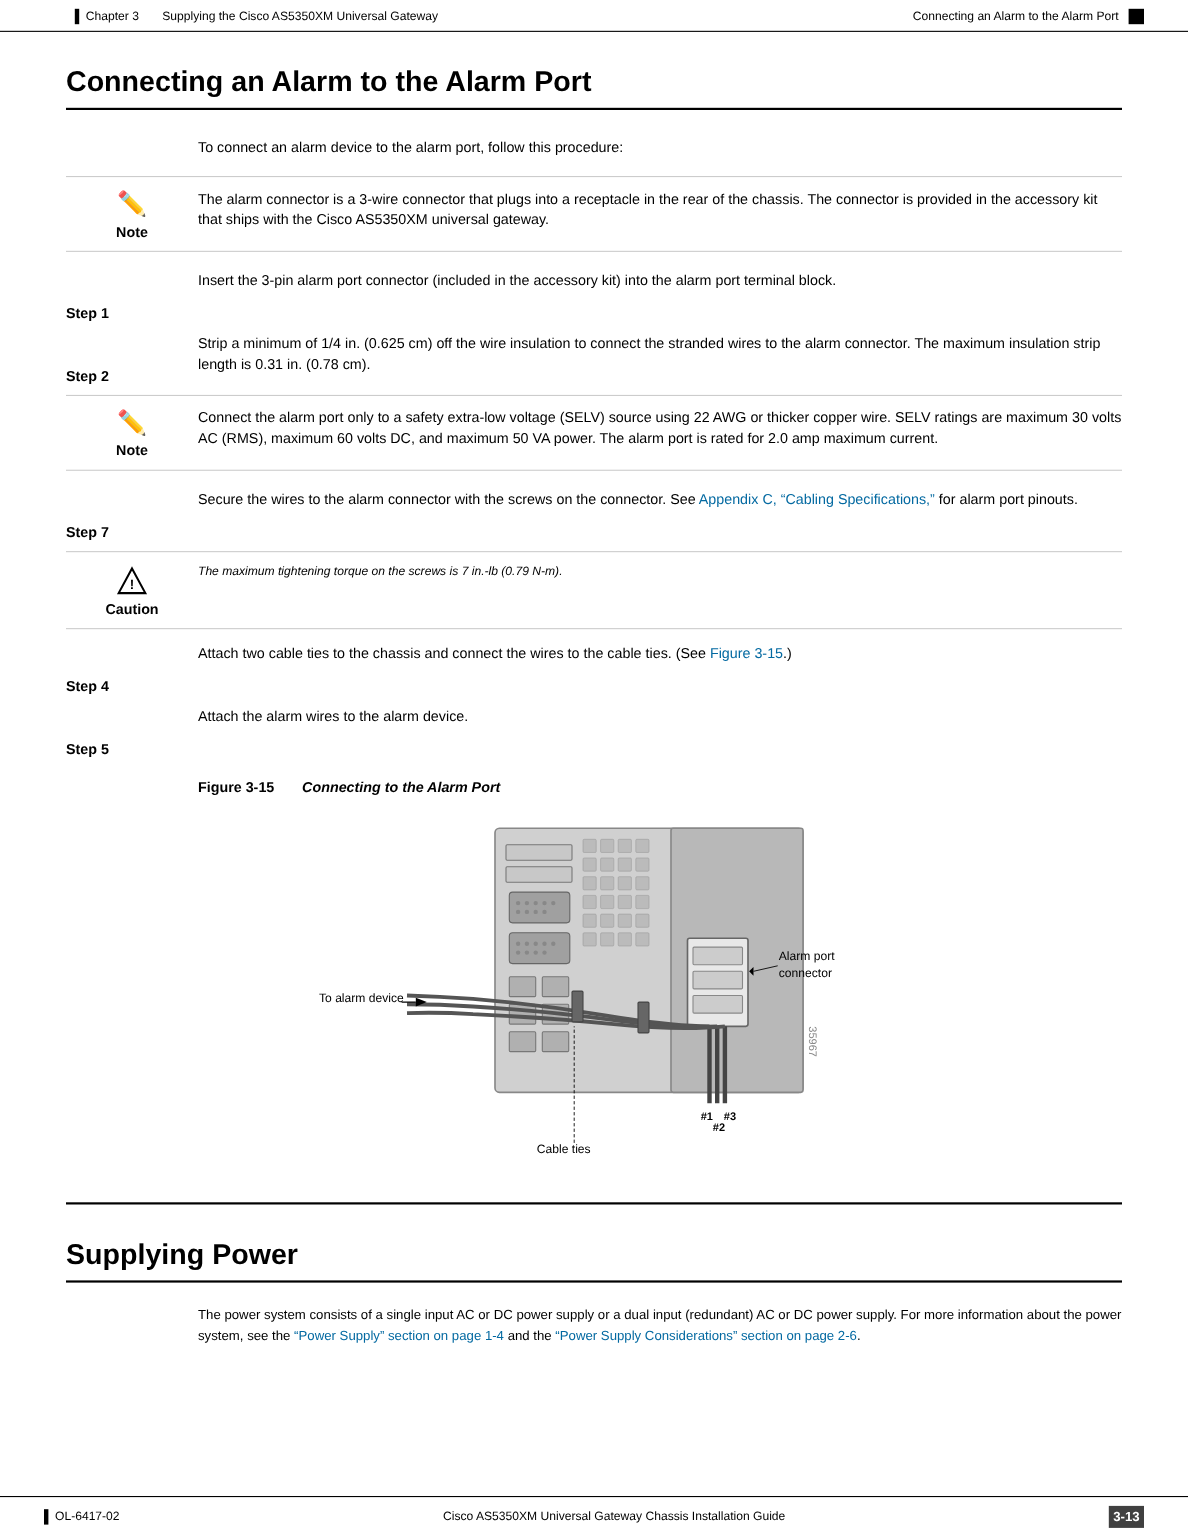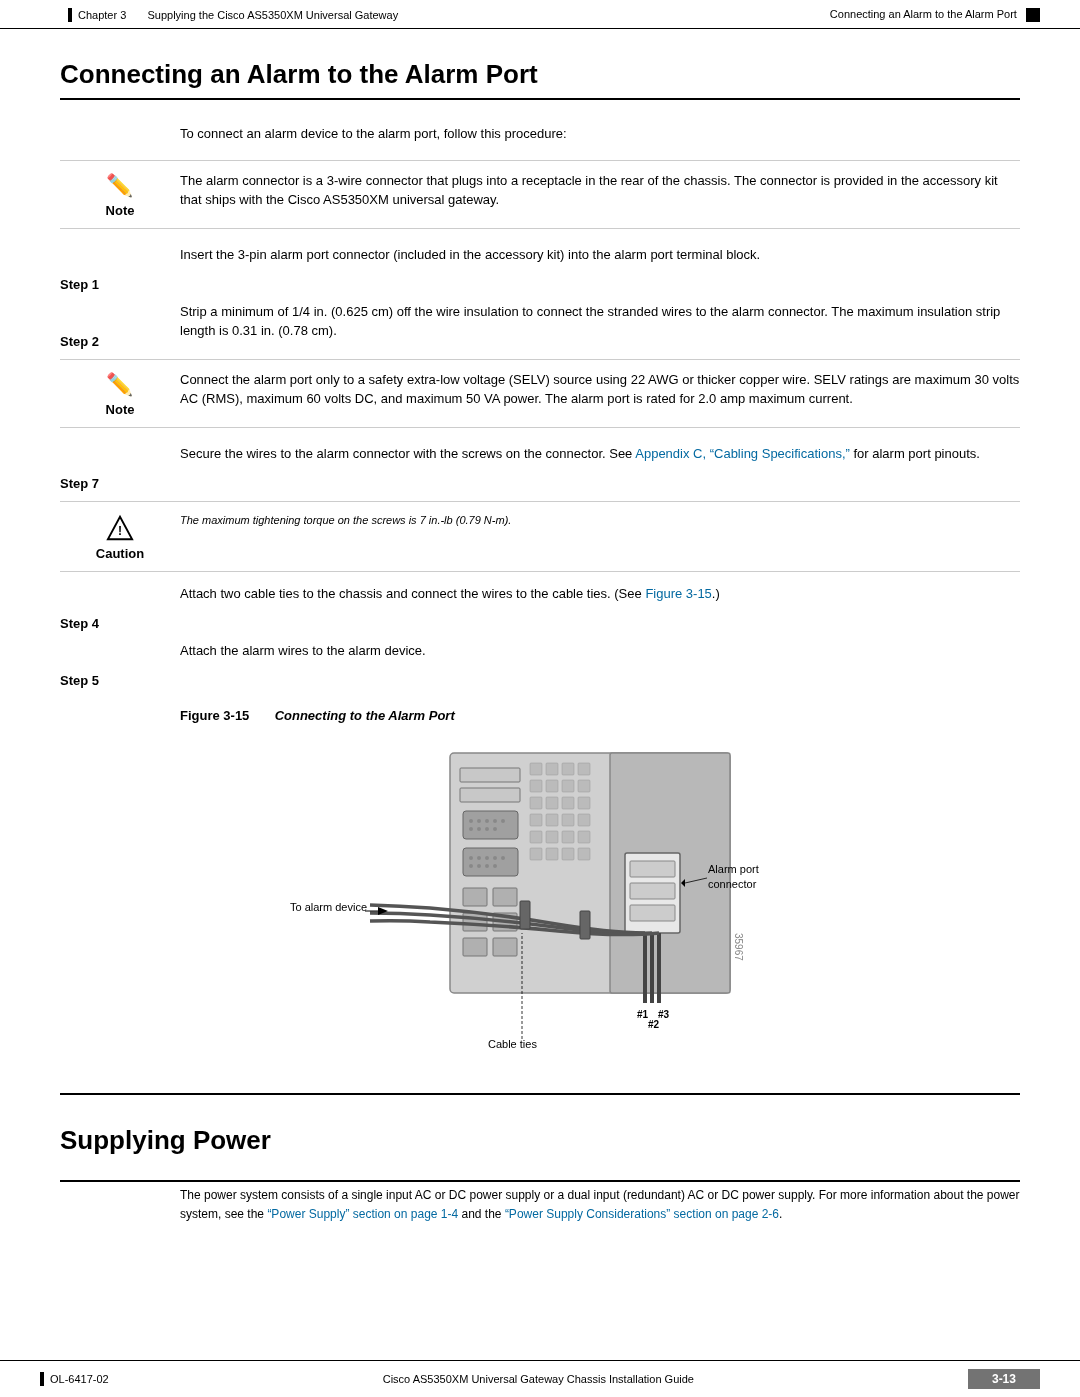--- a/index.html
+++ b/index.html
@@ -184,23 +184,23 @@
     .section-divider {
       border: none;
       border-top: 2px solid #000;
       margin: 30px 0;
     }
 
     
     .supply-title {
       font-size: 26px;
       font-weight: bold;
-      margin-bottom: 4px;
+      margin-bottom: 20px;
       border-bottom: 2px solid #000;
-      padding-bottom: 24px;
+      padding-bottom: 8px;
     }
     .supply-para {
       margin-left: 120px;
       font-size: 12px;
       line-height: 1.6;
     }
 
     
     .page-footer {
       position: absolute;
@@ -224,23 +224,23 @@
       height: 14px;
       background: #000;
       display: inline-block;
     }
     .footer-right {
       display: flex;
       align-items: center;
       gap: 0;
     }
     .footer-page-box {
-      background: #737373;
+      background: #404040;
       color: #fff;
-      padding: 3px 24px;
+      padding: 3px 4px;
       font-weight: bold;
       font-size: 12px;
     }
   </style>
 </head>
 <body>
 
 <div class="page-header">
   <div class="header-left">
     <span class="bar"></span>

